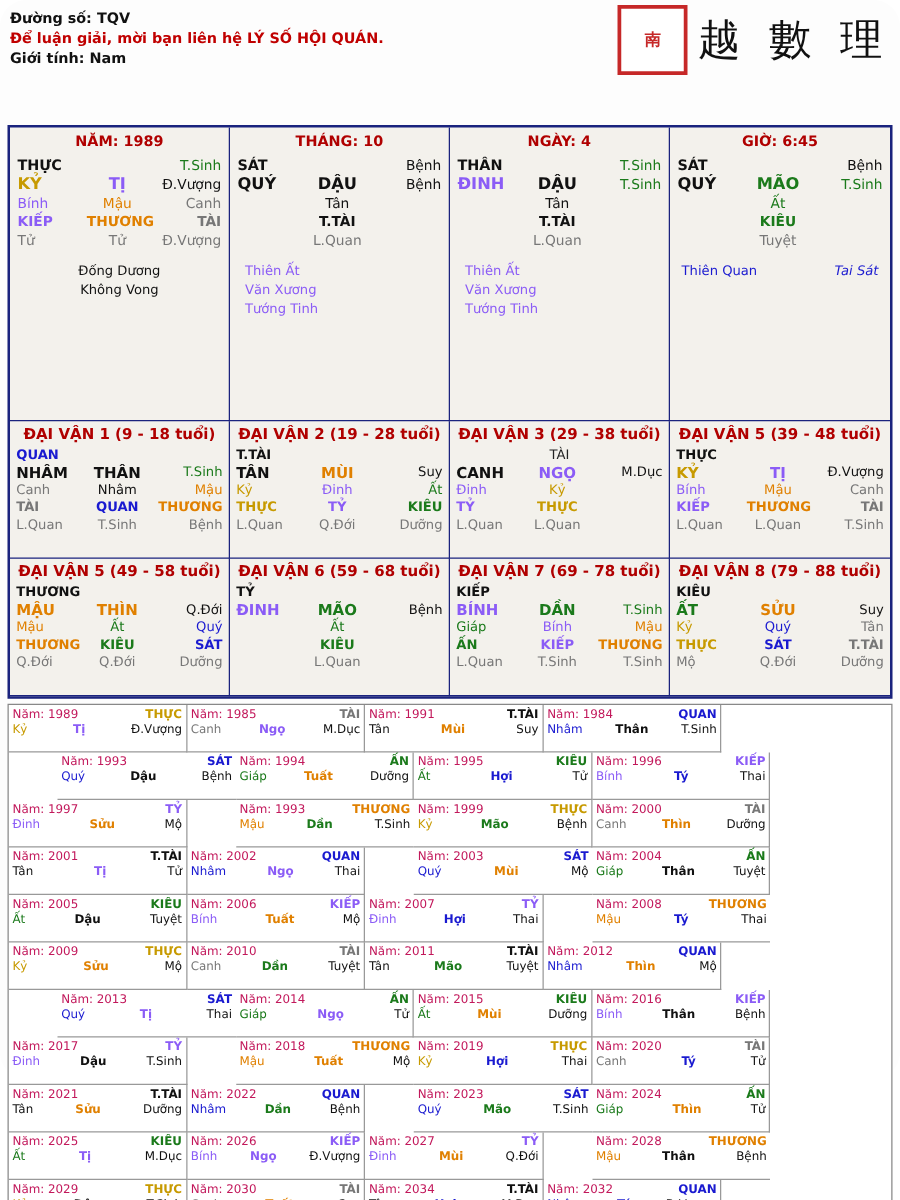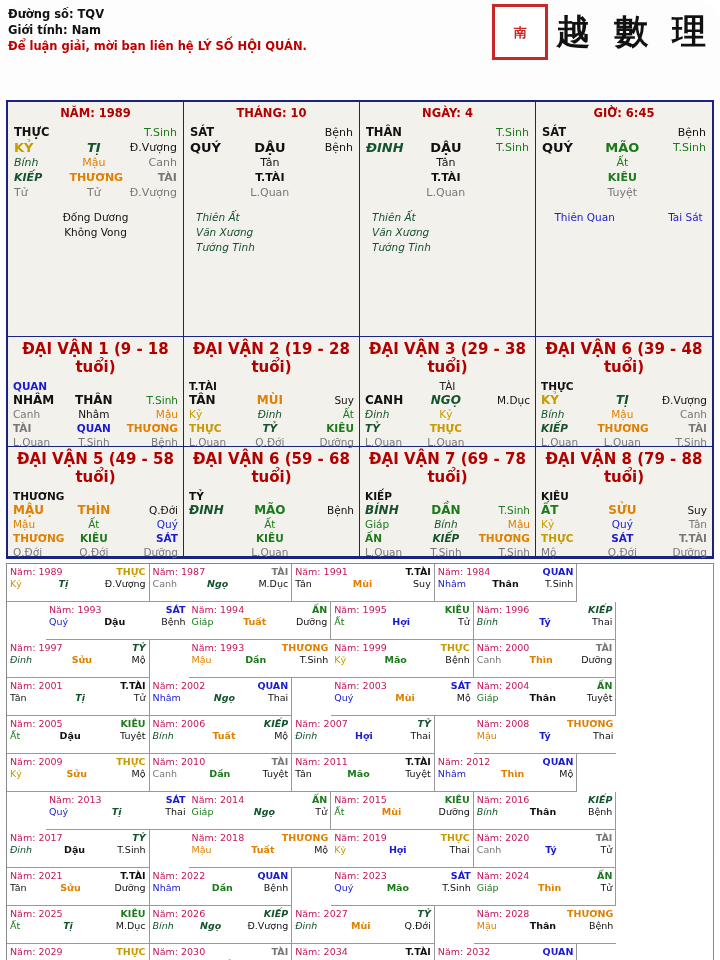--- a/index.html
+++ b/index.html
@@ -27,21 +27,21 @@
   .seal-box {
     width:56px; height:56px; border:3px solid #c62828; color:#c62828;
     display:flex; align-items:center; justify-content:center;
     font-family:"DejaVu Serif", serif; font-size:13px; font-weight:bold;
     line-height:1.0; letter-spacing:0; text-align:center;
     background:#fff;
   }
   .seal-box span { display:block; }
   .seal-text {
     font-family:"DejaVu Serif", serif;
-    font-size:34px; font-weight:bold; color:#111; letter-spacing:6px;text-align:center;
+    font-size:34px; font-weight:normal; color:#111; letter-spacing:6px;text-align:center;
   }
 
   
   .grid { margin:0 6px; border:2px solid #1a237e; background:#f3f1ec; }
   .row { display:flex; }
   .cell { border-right:1px solid #1a237e; border-bottom:1px solid #1a237e; position:relative; }
   .cell:last-child { border-right:none; }
 
   
   .pillar { width:177px; height:235px; padding:4px 6px; }
@@ -50,56 +50,56 @@
   .p3 .c1 { width:34%; text-align:left; }
   .p3 .c2 { width:30%; text-align:center; }
   .p3 .c3 { width:36%; text-align:right; }
   .p-big { font-weight:bold; font-size:13px; }
   .p-mid { font-weight:bold; font-size:11.5px; }
   .stars { margin-top:10px; text-align:center; font-size:10.5px; line-height:15px; }
   .stars .s { display:block; }
 
   
   .dv { width:177px; height:110px; padding:3px 5px; }
-  .dv-title { text-align:center; font-weight:bold; font-size:15px; color:#b00000; margin-bottom:3px; }
+  .dv-title { text-align:center; font-weight:bold; font-size:12px; color:#b00000; margin-bottom:3px; }
   .dv .p3 { font-size:10.5px; line-height:14px; }
 
   
   .years { margin:4px 6px 0 6px; border:1px solid #888; display:flex; flex-wrap:wrap; background:#fff; }
   .ycell { width:142.6px; border-right:1px solid #999; border-bottom:1px solid #999; padding:1px 3px; height:38px; }
   .ycell.last { border-right:none;margin-left:39px; }
   .yl1 { display:flex; justify-content:space-between; font-size:9.5px; line-height:13px; white-space:nowrap; }
   .yl2 { display:flex; justify-content:space-between; font-size:9.5px; line-height:12px; white-space:nowrap; }
   .ylabel { color:#c2185b; }
   .b { font-weight:bold; }
 
   
-  .c-red    { color:#14532d;font-style:italic; }
+  .c-red    { color:#8b5cf6; }
   .c-green  { color:#1b7a1b; }
   .c-blue   { color:#1a1ad0; }
   .c-orange { color:#e08000; }
   .c-gold   { color:#c79a00; }
   .c-gray   { color:#777; }
   .c-black  { color:#111; }
 </style>
 </head>
 <body>
 
 <div class="page">
 
   <div class="header">
     <div class="hdr-line blk">
       <span class="lbl">Đường số:</span>
       <span>TQV</span>
     </div>
+    <div class="hdr-line red">Để luận giải, mời bạn liên hệ LÝ SỐ HỘI QUÁN.</div>
     <div class="hdr-line blk">
       <span class="lbl">Giới tính:</span>
       <span>Nam</span>
     </div>
-    <div class="hdr-line red">Để luận giải, mời bạn liên hệ LÝ SỐ HỘI QUÁN.</div>
 
     <div class="seal">
       <div class="seal-box">
         <span>南</span>
       </div>
       <div class="seal-text">越 數 理</div>
     </div>
   </div>
 
   <div class="grid">
@@ -228,21 +228,21 @@
             <span class="c1"></span>
             <span class="c2 b c-green">KIÊU</span>
             <span class="c3"></span>
           </div>
         <div class="p3">
             <span class="c1"></span>
             <span class="c2 c-gray">Tuyệt</span>
             <span class="c3"></span>
           </div>
         <div class="stars c-blue">
-          <span style="display:inline-block;width:48%;text-align:center;">Thiên Quan</span><span style="display:inline-block;width:48%;text-align:right;">Tai Sát</span>
+          <span style="display:inline-block;width:48%;text-align:left;">Thiên Quan</span><span style="display:inline-block;width:48%;text-align:right;font-style:italic;">Tai Sát</span>
         </div>
       </div>
     </div>
 
     <div class="row">
       <div class="cell dv">
         <div class="dv-title">ĐẠI VẬN 1 (9 - 18 tuổi)</div>
         <div class="p3">
             <span class="c1 b c-blue">QUAN</span>
             <span class="c2"></span>
@@ -320,21 +320,21 @@
             <span class="c3"></span>
           </div>
         <div class="p3">
             <span class="c1 c-gray">L.Quan</span>
             <span class="c2 c-gray">L.Quan</span>
             <span class="c3"></span>
           </div>
       </div>
 
       <div class="cell dv">
-        <div class="dv-title">ĐẠI VẬN 6 (39 - 48 tuổi)</div>
+        <div class="dv-title">ĐẠI VẬN 5 (39 - 48 tuổi)</div>
         <div class="p3">
             <span class="c1 b c-black">THỰC</span>
             <span class="c2"></span>
             <span class="c3"></span>
           </div>
         <div class="p3">
             <span class="c1 b c-gold" style="font-size:12px">KỶ</span>
             <span class="c2 b c-red" style="font-size:12px">TỊ</span>
             <span class="c3 c-black">Đ.Vượng</span>
           </div>
@@ -482,21 +482,21 @@
           <span class="b c-gold">THỰC</span>
         </div>
         <div class="yl2">
           <span class="c-gold">Kỷ</span>
           <span class="b c-red">Tị</span>
           <span class="c-black">Đ.Vượng</span>
         </div>
       </div>
       <div class="ycell">
         <div class="yl1">
-          <span class="ylabel">Năm: 1987</span>
+          <span class="ylabel">Năm: 1985</span>
           <span class="b c-gray">TÀI</span>
         </div>
         <div class="yl2">
           <span class="c-gray">Canh</span>
           <span class="b c-red">Ngọ</span>
           <span class="c-black">M.Dục</span>
         </div>
       </div>
       <div class="ycell">
         <div class="yl1">

